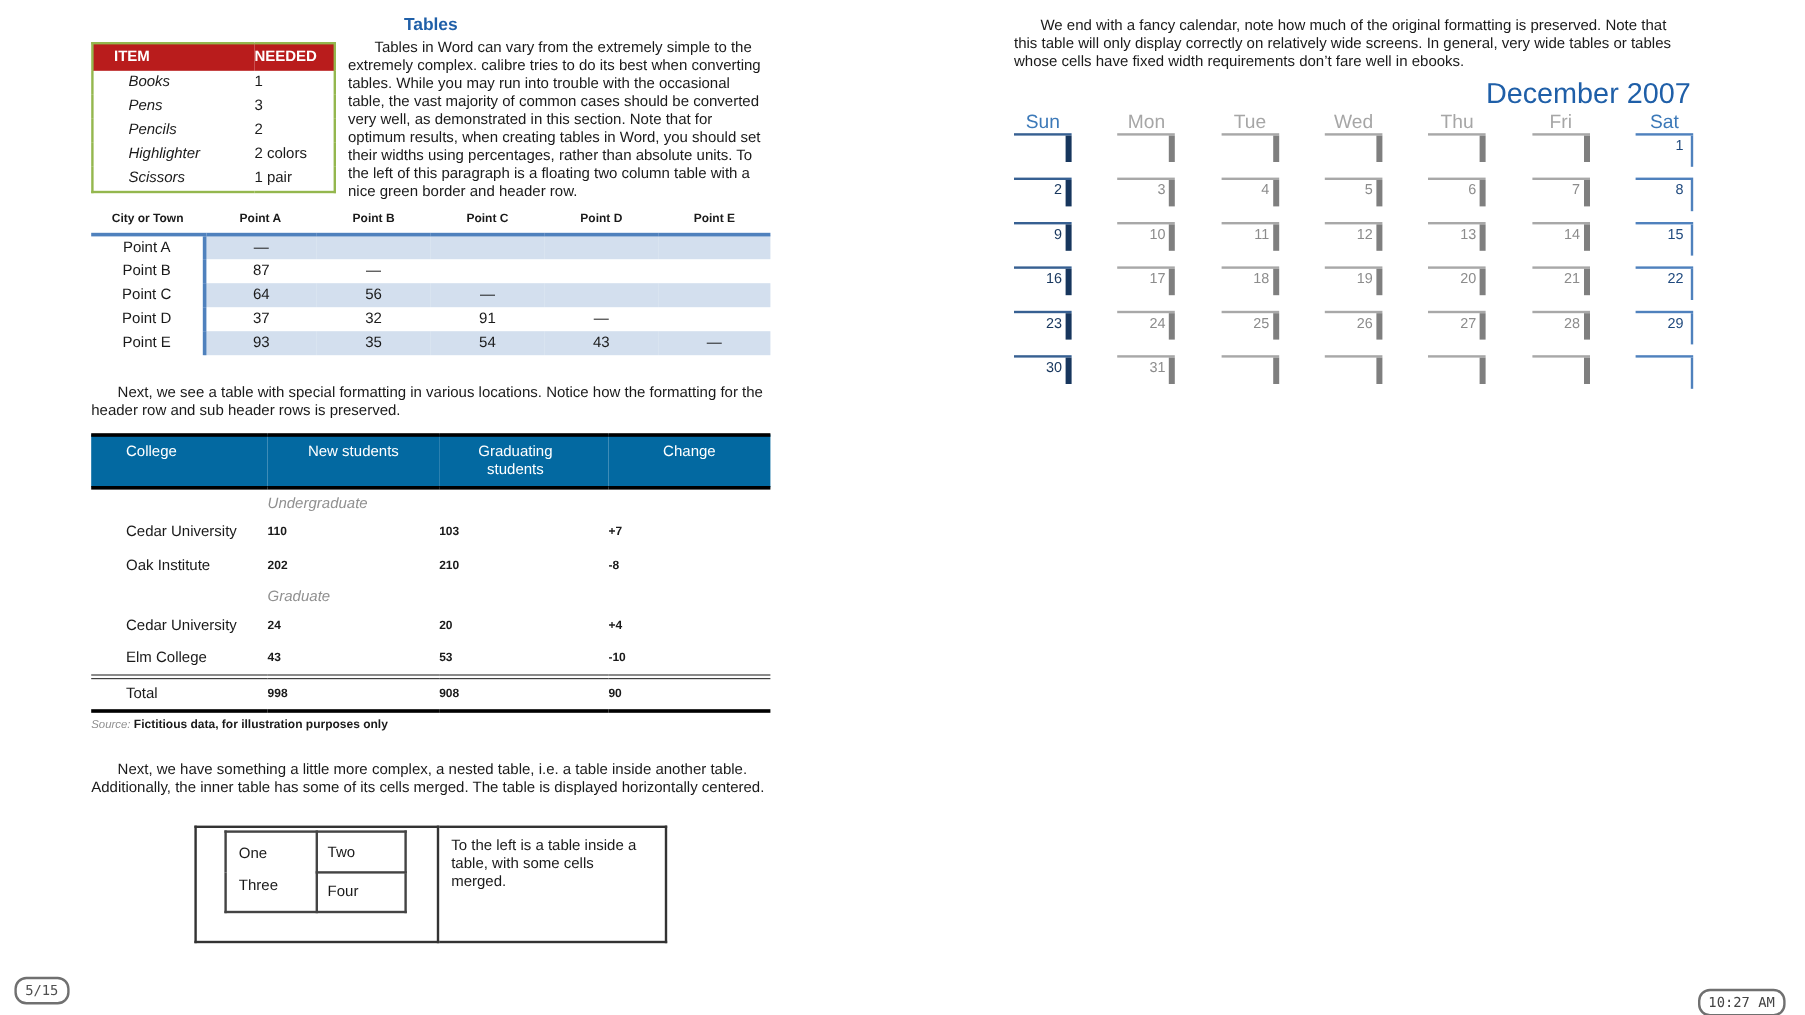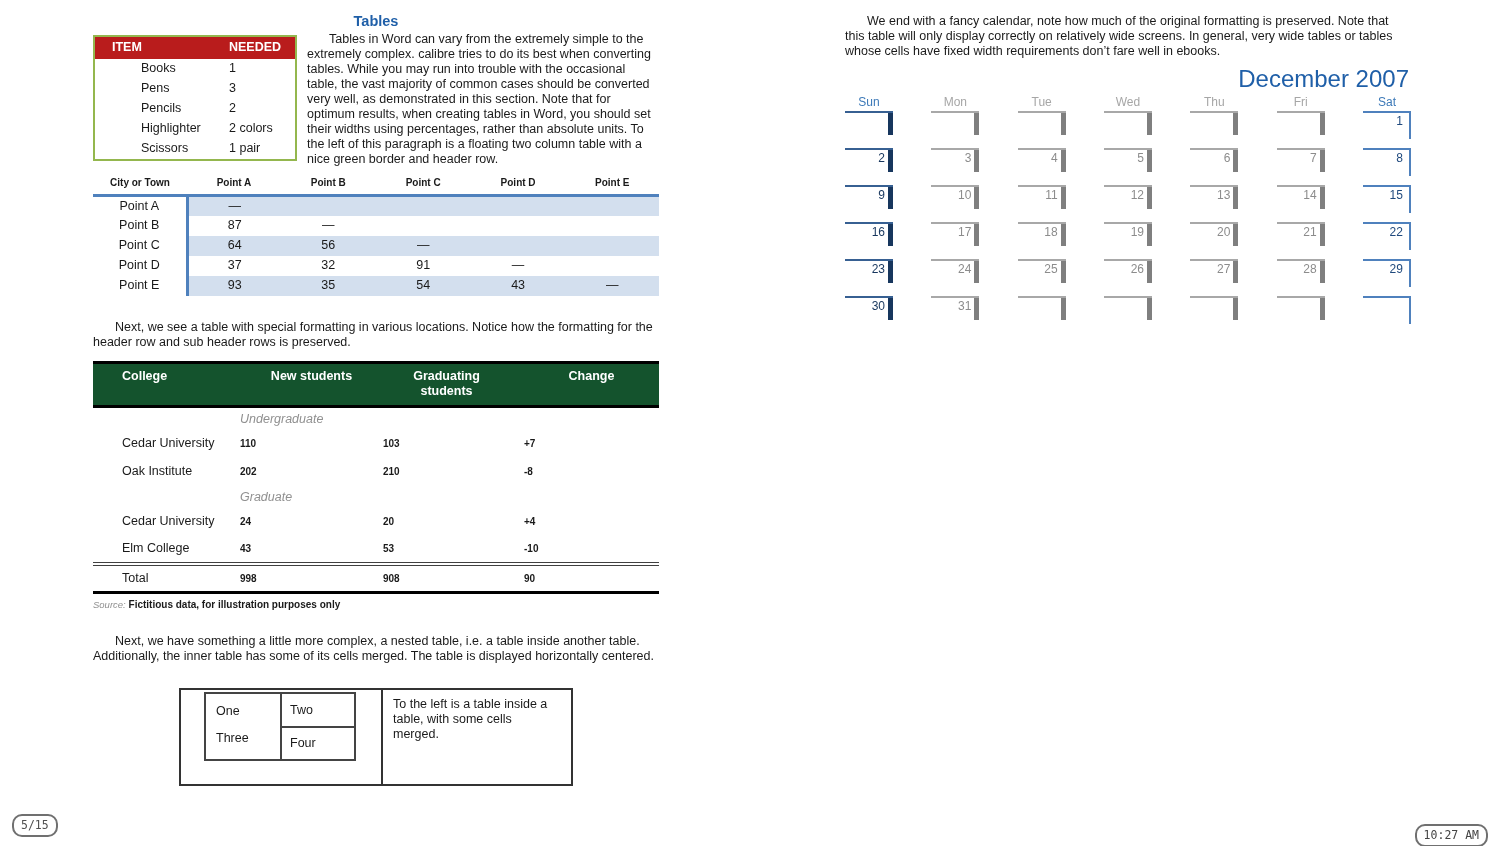--- a/index.html
+++ b/index.html
@@ -1,48 +1,48 @@
 <!DOCTYPE html>
 <html><head>
 <meta charset="utf-8">
 <style>
   * { box-sizing: border-box; margin: 0; padding: 0; }
   html,body { width:1504px; height:846px; background:#ffffff; overflow:hidden;
               font-family:"Liberation Sans", sans-serif; color:#1a1a1a; }
   .viewer { position:relative; width:1504px; height:846px; }
   .page { position:absolute; top:14px; width:566px; font-size:12.5px; line-height:15px; }
-  .page-left  { left:93px; }
+  .page-left  { left:76px; }
   .page-right { left:845px; }
   p.body-p { text-indent:22px; }
 
   
   .sec-heading { text-align:center; color:#1f5fa8; font-size:14.5px; font-weight:bold; margin-bottom:3px; }
 
   
   table.item-table { float:left; width:204px; border-collapse:collapse; border:2px solid #94b74e;
                      margin:3px 10px 5px 0; }
   table.item-table th { background:#b91c1c; color:#fff; font-size:12.5px; font-weight:bold;
                         text-align:left; padding:3px 0 4px; }
   table.item-table th.c1 { padding-left:17px; width:135px; }
   table.item-table td { font-size:12.5px; padding:2px 0 3px; }
-  table.item-table td.c1 { padding-left:46px; }
+  table.item-table td.c1 { padding-left:29px;font-style:italic; }
   .clear { clear:both; }
 
   
   table.city-table { width:100%; border-collapse:collapse; margin-top:6px; }
   table.city-table th { font-size:10px; font-weight:bold; padding:2px 0 4px;
                         border-bottom:3px solid #4f81bd; text-align:center; }
   table.city-table th.first { width:94px; }
   table.city-table td { height:20px; font-size:12.5px; text-align:center; }
   table.city-table td.rowhead { border-right:3px solid #4f81bd; }
   table.city-table tr.shade td:not(.rowhead) { background:#d3dfee; }
 
   
   table.college-table { width:100%; border-collapse:collapse; margin-top:11px; }
-  table.college-table th { background:#14532d; color:#fff; font-size:12.5px; font-weight:bold;
+  table.college-table th { background:#0369a1; color:#fff; font-size:12.5px; font-weight:normal;
                            border-top:3px solid #000; border-bottom:3px solid #000;
                            text-align:center; vertical-align:top; padding:5px 0 6px; }
   table.college-table th.col-college { text-align:left; padding-left:29px; }
   table.college-table th.col-grad { padding-left:14px; padding-right:28px; }
   table.college-table td { font-size:12.5px; vertical-align:middle; }
   table.college-table tr.grp-row td { padding:4px 0 3px; }
   .grp-label { color:#909090; font-style:italic; padding-left:24px; }
   table.college-table tr.data-row td { height:28px; }
   table.college-table td.name { padding-left:29px; }
   table.college-table td.num { font-size:10px; font-weight:bold; }
@@ -60,21 +60,21 @@
   table.nested-inner td { border:2px solid #444; font-size:12.5px; }
   td.in-merged { width:76px; padding:10px 0 10px 10px; vertical-align:top; }
   td.in-merged .line2 { margin-top:12px; }
   td.in-two  { height:34px; padding-left:8px; }
   td.in-four { height:33px; padding-left:8px; }
 
   
   .cal-title { text-align:right; color:#1f5fa8; font-size:24px; line-height:27px; margin:6px 2px 3px 0; }
   .cal-days, .cal-grid { display:grid; grid-template-columns:repeat(7,48px); justify-content:space-between; }
   .cal-days { margin-bottom:1px; }
-  .dow { text-align:center; font-size:12px; height:15px; }
+  .dow { text-align:center; font-size:16px; height:15px; }
   .dow.blue { color:#3c79b8; } .dow.gray { color:#a6a6a6; }
   .cal-grid { row-gap:9px; }
   .dcell { position:relative; height:28px; border-top:2px solid; }
   .dcell .num { text-align:right; padding:1px 8px 0 0; font-size:12px; line-height:14px; }
   .dcell::after { content:""; position:absolute; top:0; right:0; width:5px; height:22px; }
   .dcell.sun { border-color:#376092; } .dcell.sun::after { background:#17365d; } .dcell.sun .num { color:#17365d; }
   .dcell.wd  { border-color:#a8a8a8; } .dcell.wd::after  { background:#7f7f7f; } .dcell.wd .num  { color:#8c8c8c; }
   .dcell.sat { border-color:#4f81bd; } .dcell.sat::after { background:#4f81bd; width:2px; height:26px; }
   .dcell.sat .num { color:#1f497d; }
 

